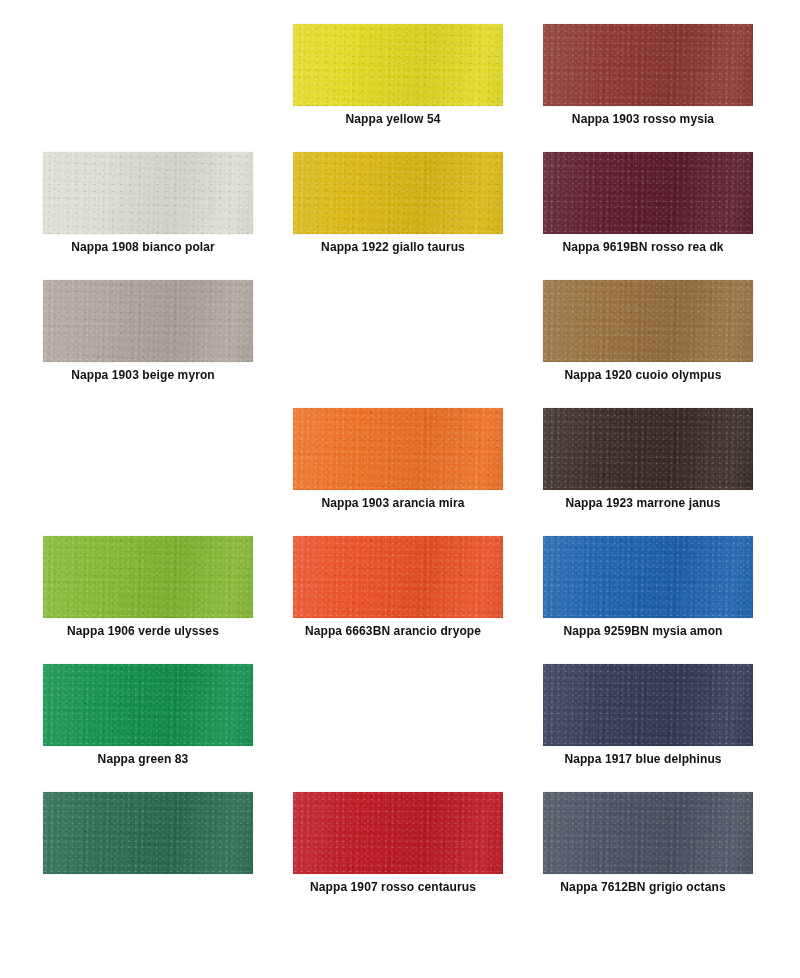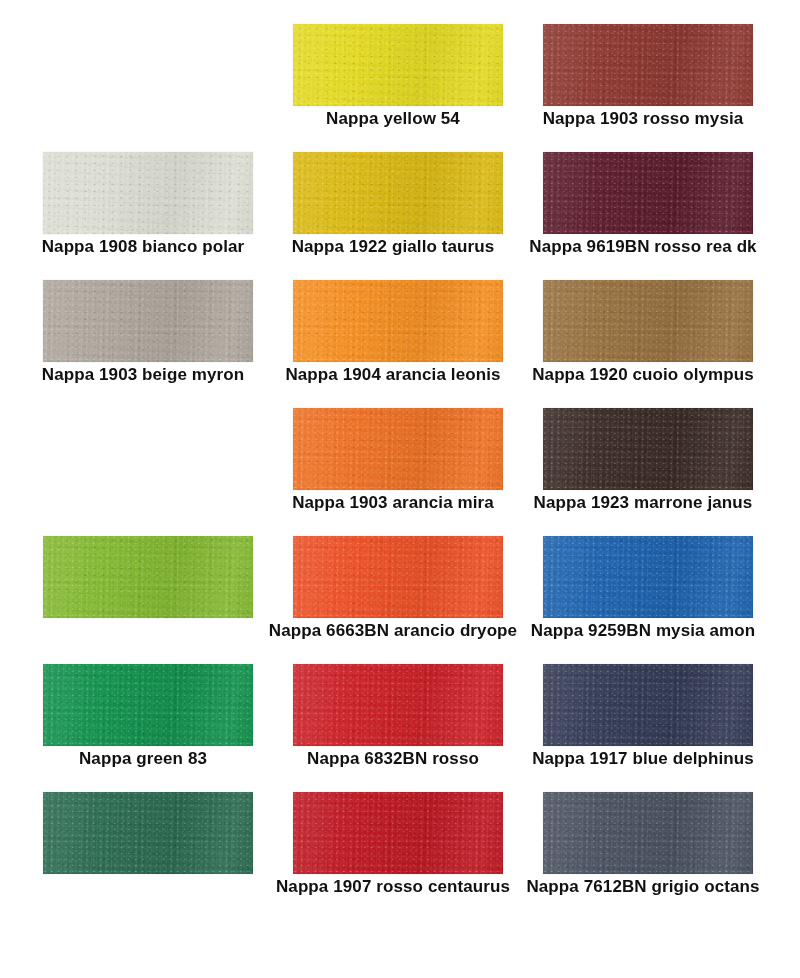--- a/index.html
+++ b/index.html
@@ -93,21 +93,21 @@
         rgba(0,0,0,0.04) 100%);
   }
 
   .caption {
     position: absolute;
     left: 0;
     top: 92px;
     width: 250px;
     text-align: center;
     font-family: "Liberation Sans", sans-serif;
-    font-size: 17px;
+    font-size: 12px;
     font-weight: bold;
     color: #111111;
     letter-spacing: 0.1px;
     line-height: 14px;
     white-space: nowrap;
   }
 </style>
 </head>
 <body style="background: rgb(255, 255, 255);">
 
@@ -156,28 +156,20 @@
         <div class="caption">Nappa 9619BN rosso rea dk</div>
       </div>
       <div class="cell" style="grid-area: 4 / 1;">
         <div class="swatch" style="background-color: rgb(175, 167, 158);">
           <div class="grain"></div>
           <div class="grain2"></div>
           <div class="sheen"></div>
         </div>
         <div class="caption">Nappa 1903 beige myron</div>
       </div>
-      <div class="cell" style="grid-area: 4 / 2;">
-        <div class="swatch" style="background-color: rgb(246, 143, 33);">
-          <div class="grain"></div>
-          <div class="grain2"></div>
-          <div class="sheen"></div>
-        </div>
-        <div class="caption">Nappa 1904 arancia leonis</div>
-      </div>
       <div class="cell" style="grid-area: 4 / 3;">
         <div class="swatch" style="background-color: rgb(151, 112, 63);">
           <div class="grain"></div>
           <div class="grain2"></div>
           <div class="sheen"></div>
         </div>
         <div class="caption">Nappa 1920 cuoio olympus</div>
       </div>
       <div class="cell" style="grid-area: 5 / 2; text-decoration: underline;">
         <div class="swatch" style="background-color: rgb(239, 113, 36);">
@@ -194,20 +186,21 @@
           <div class="sheen"></div>
         </div>
         <div class="caption">Nappa 1923 marrone janus</div>
       </div>
       <div class="cell" style="grid-area: 6 / 1;">
         <div class="swatch" style="background-color: rgb(132, 185, 49);">
           <div class="grain"></div>
           <div class="grain2"></div>
           <div class="sheen"></div>
         </div>
+        <div class="caption">Nappa 1906 verde ulysses</div>
       </div>
       <div class="cell" style="grid-area: 6 / 2;">
         <div class="swatch" style="background-color: rgb(237, 80, 38);">
           <div class="grain"></div>
           <div class="grain2"></div>
           <div class="sheen"></div>
         </div>
         <div class="caption">Nappa 6663BN arancio dryope</div>
       </div>
       <div class="cell" style="grid-area: 6 / 3;">
@@ -219,28 +212,20 @@
         <div class="caption">Nappa 9259BN mysia amon</div>
       </div>
       <div class="cell" style="grid-area: 7 / 1;">
         <div class="swatch" style="background-color: rgb(17, 145, 76);">
           <div class="grain"></div>
           <div class="grain2"></div>
           <div class="sheen"></div>
         </div>
         <div class="caption">Nappa green 83</div>
       </div>
-      <div class="cell" style="grid-area: 7 / 2;">
-        <div class="swatch" style="background-color: rgb(204, 32, 39);">
-          <div class="grain"></div>
-          <div class="grain2"></div>
-          <div class="sheen"></div>
-        </div>
-        <div class="caption">Nappa 6832BN rosso</div>
-      </div>
       <div class="cell" style="grid-area: 7 / 3;">
         <div class="swatch" style="background-color: rgb(51, 58, 85);">
           <div class="grain"></div>
           <div class="grain2"></div>
           <div class="sheen"></div>
         </div>
         <div class="caption">Nappa 1917 blue delphinus</div>
       </div>
       <div class="cell" style="grid-area: 8 / 1;">
         <div class="swatch" style="background-color: rgb(43, 107, 80);">

